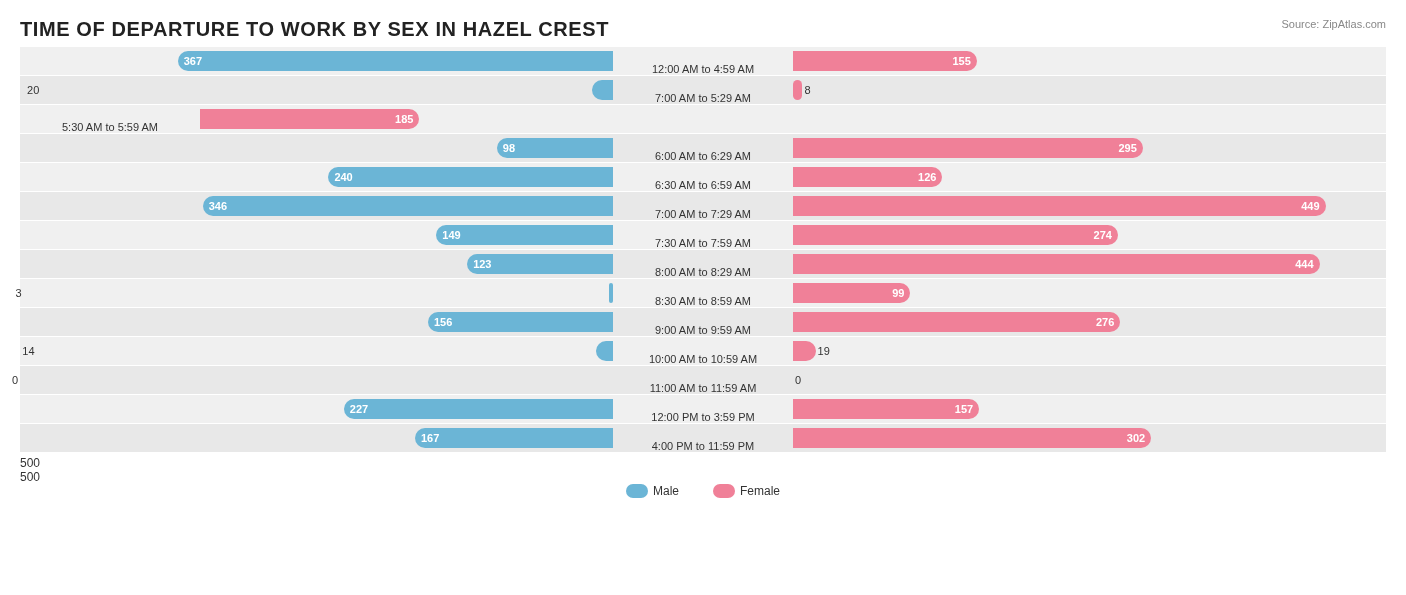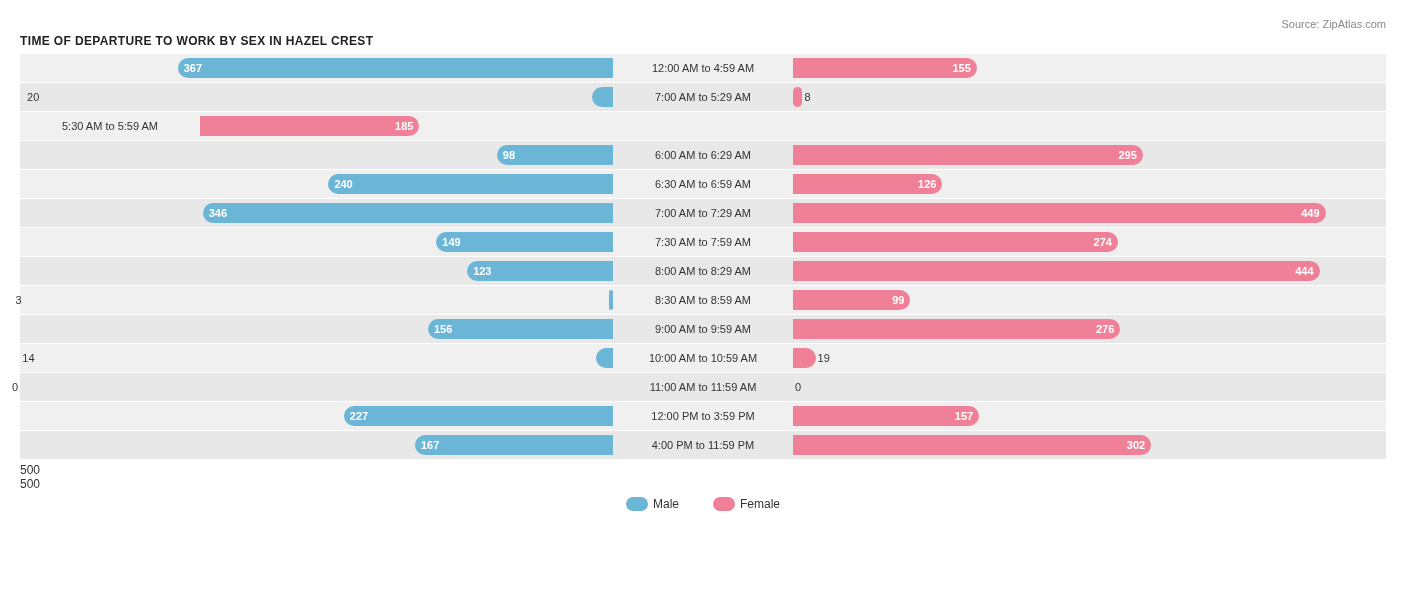--- a/index.html
+++ b/index.html
@@ -11,27 +11,26 @@
       overflow: hidden;
     }
     .chart-container {
       width: 1406px;
       height: 595px;
       padding: 18px 20px 40px 20px;
       position: relative;
       background: #fff;
     }
     .chart-title {
-      font-size: 12px;
+      font-size: 20px;
       font-weight: bold;
       color: #222;
       margin-bottom: 6px;
       text-transform: uppercase;
       letter-spacing: 0.03em;
-      margin-top: 16px;
     }
     .source-text {
       position: absolute;
       top: 18px;
       right: 20px;
       font-size: 11px;
       color: #888;
     }
     .bar-blue {
       background: #6bb5d6;
@@ -98,42 +97,41 @@
     }
     .axis-label {
       font-size: 12px;
       color: #333;
     }
     .legend {
       display: flex;
       justify-content: center;
       align-items: center;
       gap: 34px;
-      margin-top: 6px;
     }
     .legend-item {
       display: flex;
       align-items: center;
       gap: 5px;
       font-size: 12px;
       color: #333;
     }
     .legend-swatch {
       width: 22px;
       height: 14px;
       border-radius: 7px;
     }
     
     .rows-container {
       width: 100%;
     }
     .data-row {
       display: flex;
       height: 28px;
-      align-items: center;
+      align-items: flex-end;
       margin-bottom: 1px;
     }
     .data-row:nth-child(odd) { background: #f0f0f0; }
     .data-row:nth-child(even) { background: #e8e8e8; }
 
     .left-half {
       width: calc(50% - 90px);
       display: flex;
       align-items: center;
       justify-content: flex-end;

